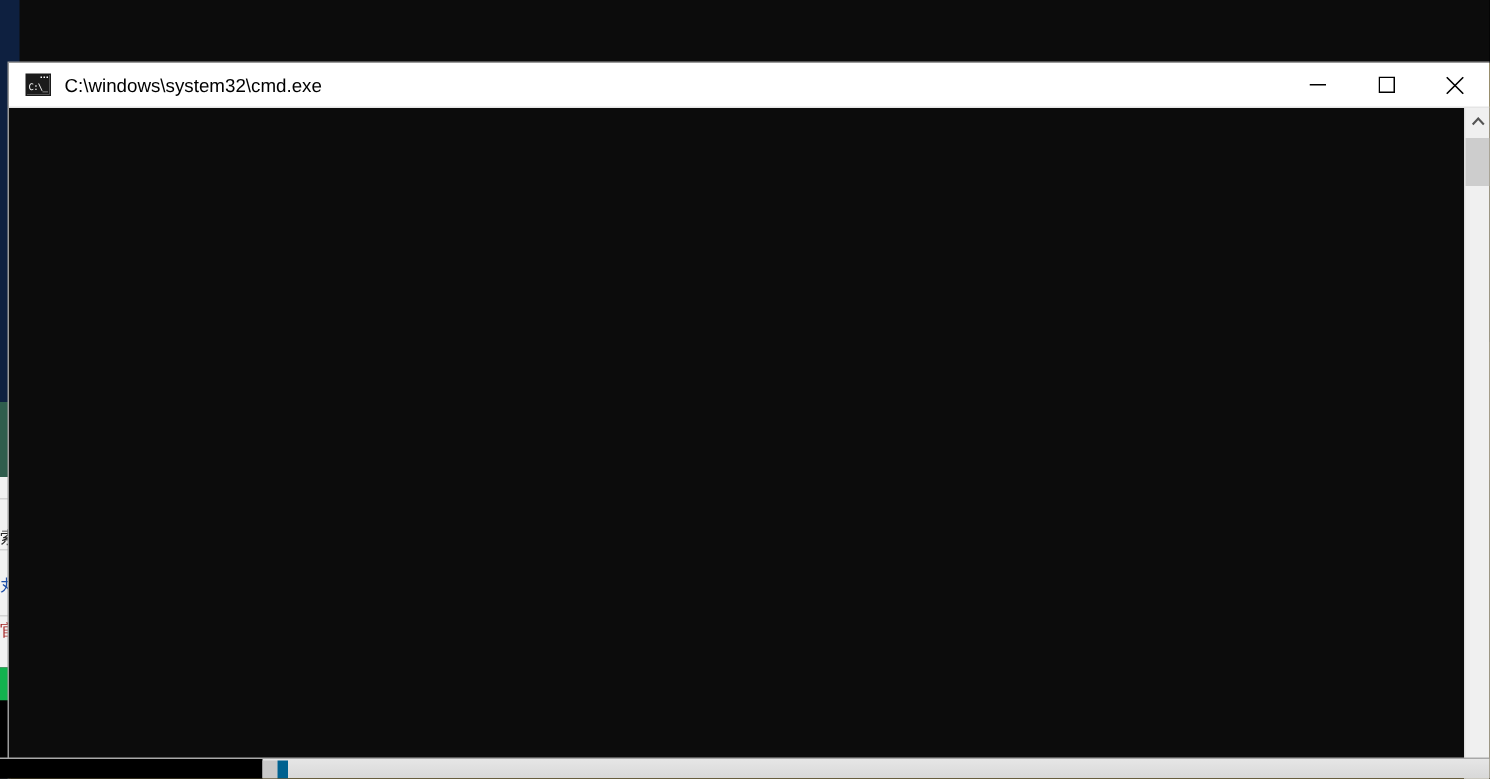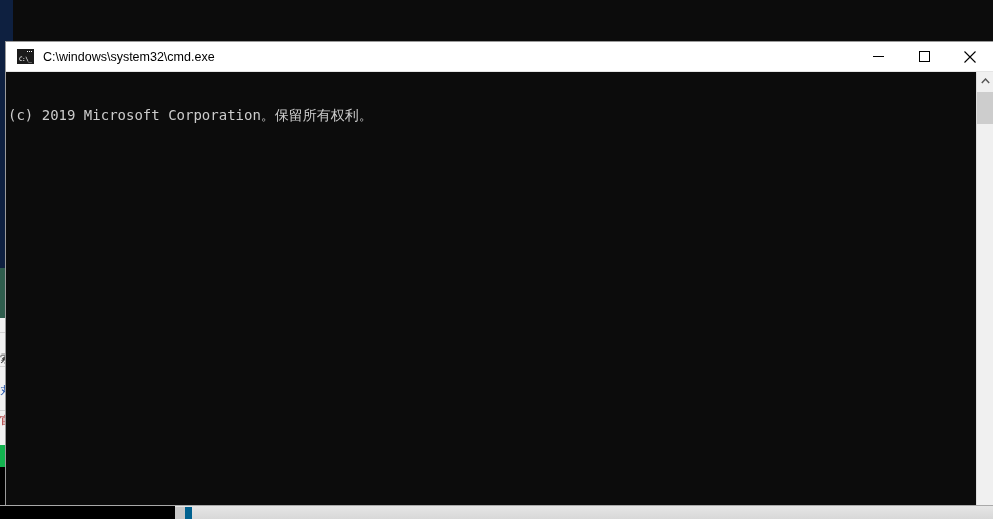--- a/index.html
+++ b/index.html
@@ -309,21 +309,20 @@
         <svg width="12" height="12" viewBox="0 0 12 12">
           <path d="M0.5 0.5 L11.5 11.5 M11.5 0.5 L0.5 11.5" stroke="#000000" stroke-width="1.1" fill="none"></path>
         </svg>
       </button>
 
     </div>
   </div>
 
   <div id="console-body">
     <div id="console-text">
-      <div class="console-line">(c) 2019 Microsoft Corporation。保留所有权利。</div>
       <div class="console-line">&nbsp;</div>
     </div>
   </div>
 
   <div id="scrollbar">
     <div id="sb-track"></div>
     <div class="sb-arrow" id="sb-up">
       <svg width="9" height="6" viewBox="0 0 9 6">
         <path d="M0.8 5 L4.5 1 L8.2 5" stroke="#555555" stroke-width="1.4" fill="none"></path>
       </svg>

